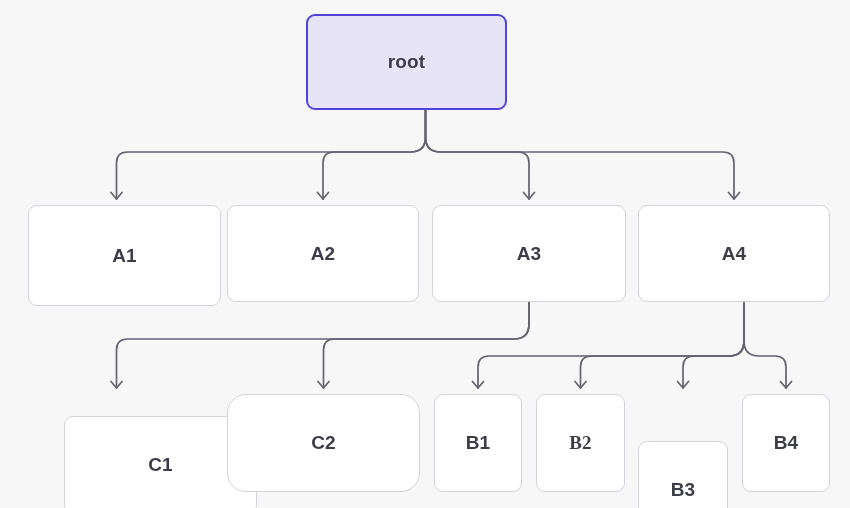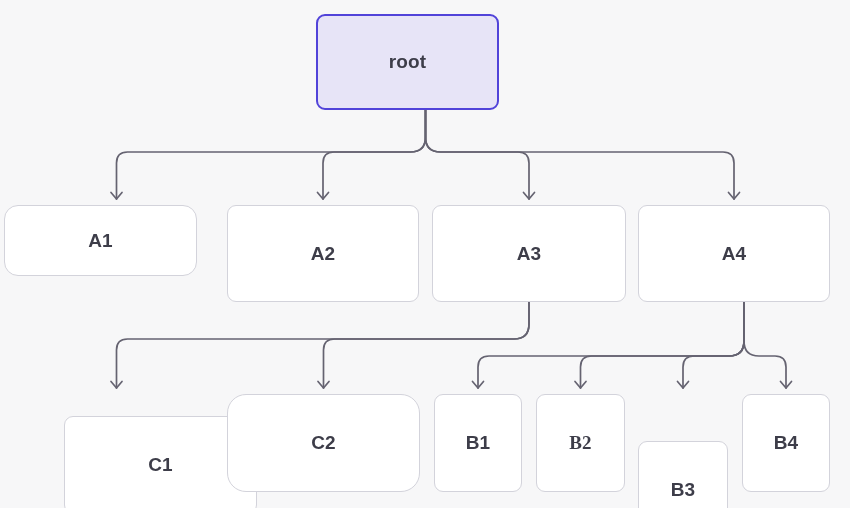--- a/index.html
+++ b/index.html
@@ -70,24 +70,24 @@
       <path d="M 744 302 L 744 341 Q 744 356 729 356 L 489 356 Q 478 356 478 367 L 478 388" stroke="#656371"></path>
       <path d="M 472.5 381.5 L 478 388 L 483.5 381.5" stroke="#656371"></path>
       <path d="M 744 302 L 744 341 Q 744 356 729 356 L 591.5 356 Q 580.5 356 580.5 367 L 580.5 388" stroke="#656371"></path>
       <path d="M 575 381.5 L 580.5 388 L 586 381.5" stroke="#656371"></path>
       <path d="M 744 302 L 744 341 Q 744 356 729 356 L 694 356 Q 683 356 683 367 L 683 388" stroke="#656371"></path>
       <path d="M 677.5 381.5 L 683 388 L 688.5 381.5" stroke="#656371"></path>
       <path d="M 744 302 L 744 341 Q 744 356 759 356 L 775 356 Q 786 356 786 367 L 786 388" stroke="#656371"></path>
       <path d="M 780.5 381.5 L 786 388 L 791.5 381.5" stroke="#656371"></path>
     </svg>
   <div id="node-layer">
-      <div class="node root" style="left: 316px; top: 14px; width: 183px; height: 96px;">
+      <div class="node root" style="left: 306px; top: 14px; width: 201px; height: 96px;">
         <span class="label">root</span>
       </div>
-      <div class="node" style="left: 4px; top: 205px; width: 193px; height: 71px; border-radius: 14px;">
+      <div class="node" style="left: 28px; top: 205px; width: 193px; height: 101px;">
         <span class="label">A1</span>
       </div>
       <div class="node" style="left: 227px; top: 205px; width: 192px; height: 97px;">
         <span class="label">A2</span>
       </div>
       <div class="node" style="left: 432px; top: 205px; width: 194px; height: 97px;">
         <span class="label">A3</span>
       </div>
       <div class="node" style="left: 638px; top: 205px; width: 192px; height: 97px;">
         <span class="label">A4</span>

